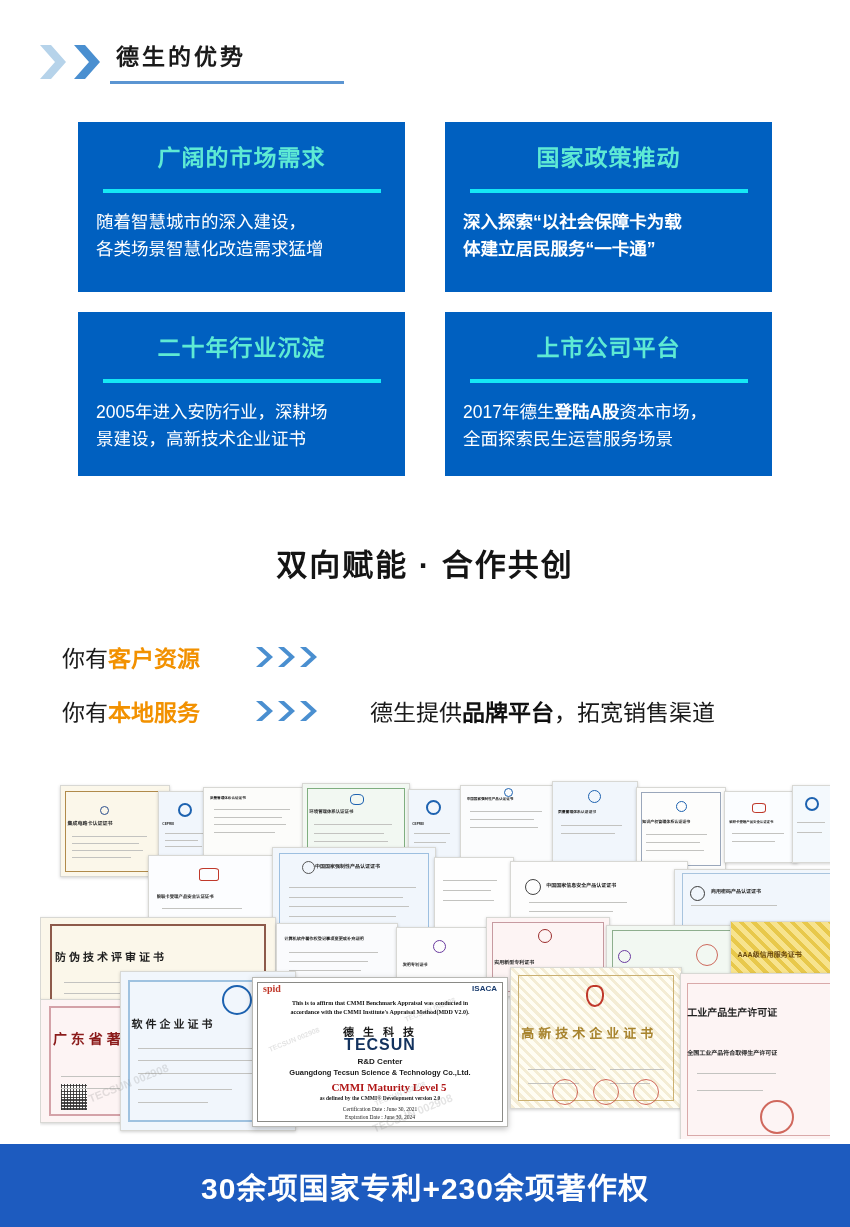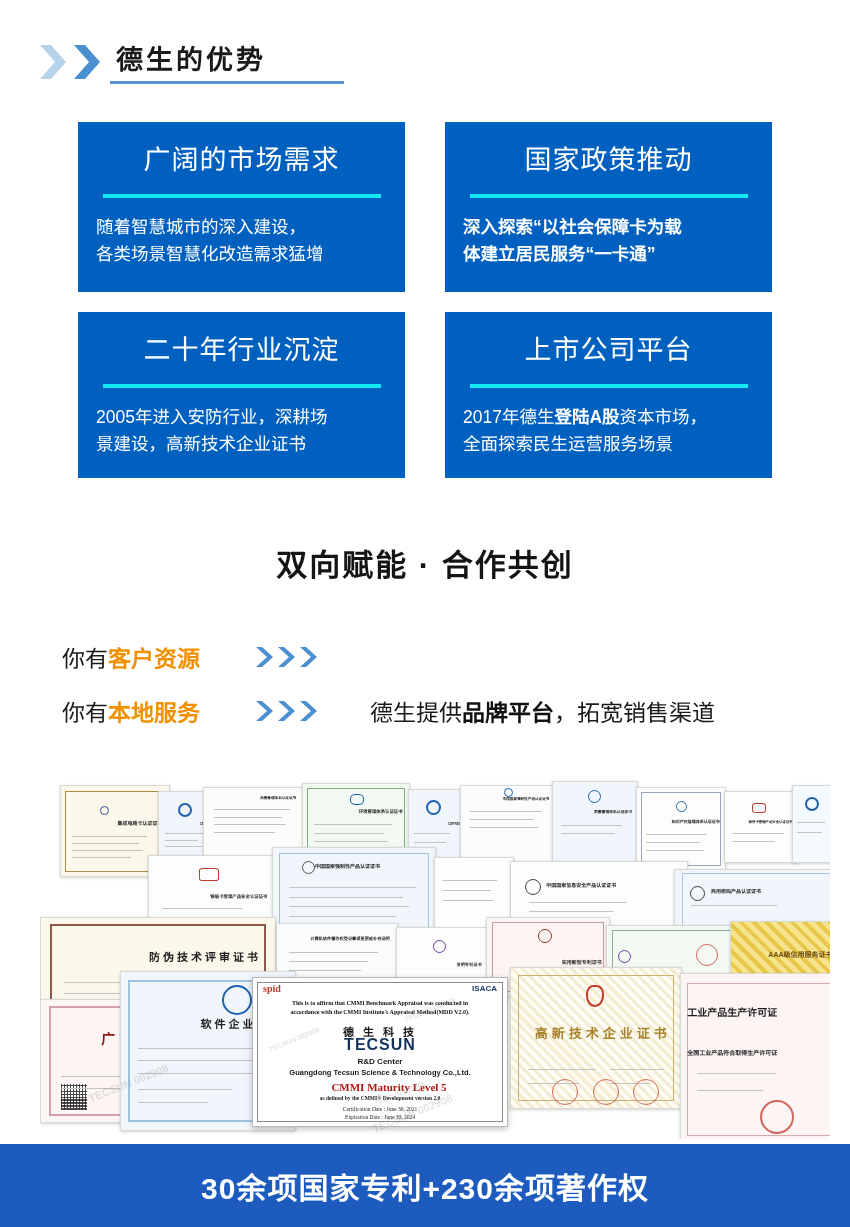--- a/index.html
+++ b/index.html
@@ -36,21 +36,21 @@
     top: 0;
     width: 30px; height: 36px;
   }
   .chev svg { display: block; width: 30px; height: 36px; }
   .chev-1 { left: 0; }
   .chev-2 { left: 34px; }
 
   .section-title {
     position: absolute;
     left: 116px; top: 4px;
-    font-size: 27px;
+    font-size: 23px;
     font-weight: bold;
     color: #1a1a1a;
     letter-spacing: 3px;
     white-space: nowrap;
     font-family: "Liberation Sans", "DejaVu Sans", sans-serif;
   }
   .section-underline {
     position: absolute;
     left: 110px; top: 47px;
     width: 234px; height: 3px;
@@ -69,23 +69,23 @@
     position: relative;
     width: 327px;
     background: #0060c0;
     padding: 22px 16px 20px 16px;
     text-align: center;
   }
   .card-tall  { min-height: 170px; }
   .card-short { min-height: 164px; }
 
   .card-title {
-    font-size: 27px;
-    font-weight: normal;
-    color: #ffffff;
+    font-size: 23px;
+    font-weight: bold;
+    color: #5eead4;
     letter-spacing: 1px;
     line-height: 1.25;
     white-space: nowrap;
   }
   .card-rule {
     width: 278px;
     height: 4px;
     background: #15e8f5;
     margin: 16px auto 0 auto;
   }
@@ -174,21 +174,21 @@
     line-height: 1.5;
   }
   .cert .inner-frame {
     position: absolute;
     left: 4%; top: 5%; right: 4%; bottom: 5%;
     border: 1px solid rgba(120,140,170,0.45);
   }
   .cert .ct {
     position: absolute;
     left: 6%; right: 6%;
-    text-align: right;
+    text-align: left;
     font-weight: bold;
     color: #2a2a2a;
     white-space: nowrap;
     overflow: hidden;
   }
   .cert .cl {
     position: absolute;
     left: 10%;
     height: 1px;
     background: #c3c3c0;

